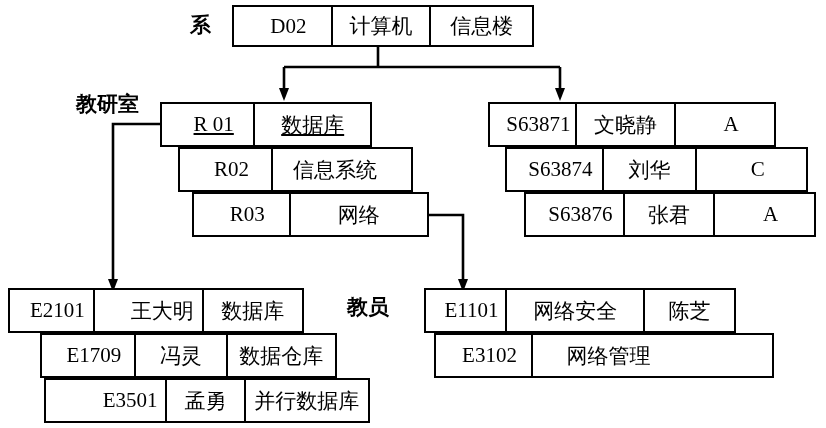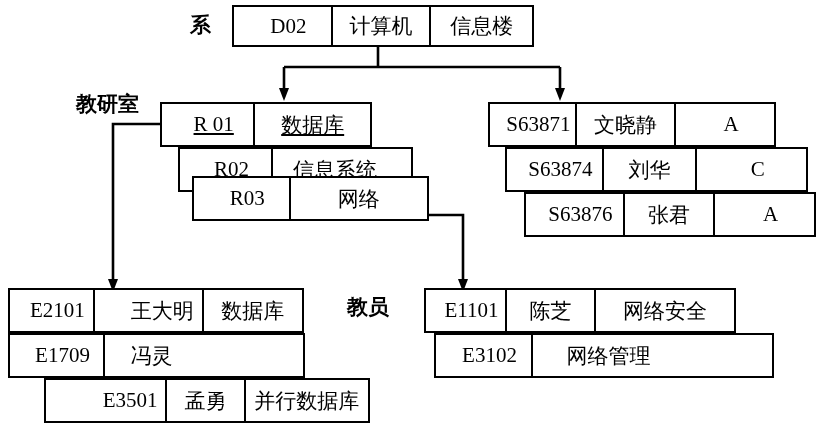--- a/index.html
+++ b/index.html
@@ -94,21 +94,21 @@
   <div class="rec" style="left:160px; top:102px; width:212px; height:45px;text-decoration:underline;">
     <div class="cell lat" style="width:95px;">R 01</div>
     <div class="cell han" style="width:117px;">数据库</div>
   </div>
 
   <div class="rec" style="left:178px; top:147px; width:235px; height:45px;">
     <div class="cell lat" style="width:93px;">R02</div>
     <div class="cell han" style="width:124px;">信息系统</div>
   </div>
 
-  <div class="rec" style="left:192px; top:176px; width:237px; height:45px;">
+  <div class="rec" style="left:192px; top:192px; width:237px; height:45px;">
     <div class="cell lat" style="width:98px;">R03</div>
     <div class="cell han" style="width:139px;">网络</div>
   </div>
 
   <div class="rec" style="left:488px; top:102px; width:288px; height:45px;">
     <div class="cell lat" style="width:88px;">S63871</div>
     <div class="cell han" style="width:101px;">文晓静</div>
     <div class="cell lat" style="width:99px;">A</div>
   </div>
 
@@ -135,35 +135,36 @@
   </svg>
 
   <div class="label" style="left:347px; top:297px;">教员</div>
 
   <div class="rec" style="left:8px; top:288px; width:296px; height:45px;">
     <div class="cell lat" style="width:94px;">E2101</div>
     <div class="cell han" style="width:91px;margin-left:28px;">王大明</div>
     <div class="cell han" style="width:111px;">数据库</div>
   </div>
 
-  <div class="rec" style="left:8px; top:333px; width:297px; height:45px;">
+  <div class="rec" style="left:40px; top:333px; width:297px; height:45px;">
     <div class="cell lat" style="width:95px;">E1709</div>
     <div class="cell han" style="width:93px;">冯灵</div>
+    <div class="cell han" style="width:109px;">数据仓库</div>
   </div>
 
   <div class="rec" style="left:44px; top:378px; width:326px; height:45px;">
     <div class="cell lat" style="width:95px;margin-left:37px;">E3501</div>
     <div class="cell han" style="width:90px;">孟勇</div>
     <div class="cell han" style="width:141px;">并行数据库</div>
   </div>
 
   <div class="rec" style="left:424px; top:288px; width:312px; height:45px;">
     <div class="cell lat" style="width:82px;">E1101</div>
+    <div class="cell han" style="width:140px;">网络安全</div>
     <div class="cell han" style="width:90px;">陈芝</div>
-    <div class="cell han" style="width:140px;">网络安全</div>
   </div>
 
   <div class="rec" style="left:434px; top:333px; width:340px; height:45px;">
     <div class="cell lat" style="width:97px;">E3102</div>
     <div class="cell han" style="width:151px;">网络管理</div>
   </div>
 
 </div>
 
 </body></html>

